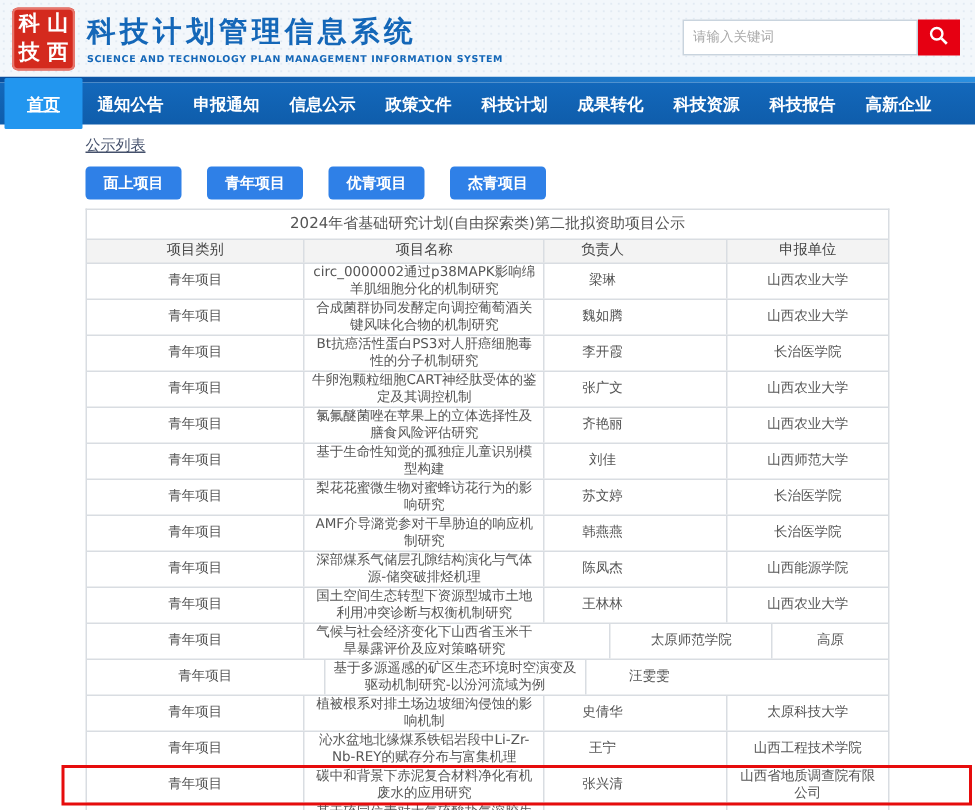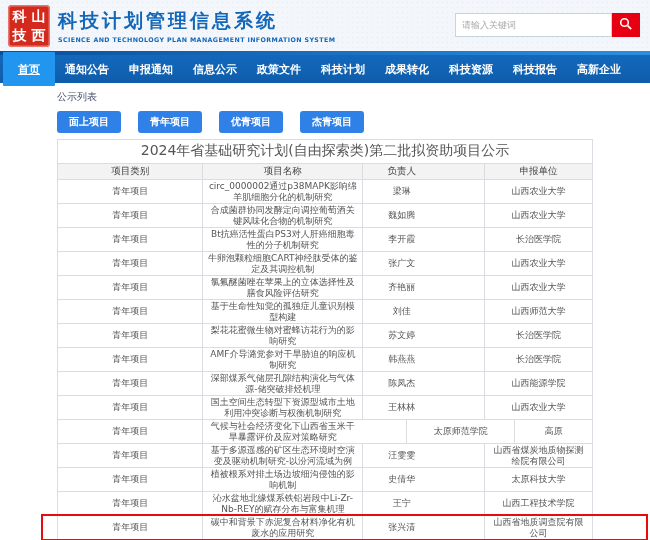--- a/index.html
+++ b/index.html
@@ -29,30 +29,30 @@
   
   .strip { height:4px; background:linear-gradient(to right,#0a4f9e,#2a8fe0); }
   .nav { position:relative; height:28px; background:linear-gradient(to bottom,#1368bb,#0f5dab);
     display:flex; align-items:center; }
   .nav-item { color:#fff; font-size:11px; font-weight:bold; padding:0 10px; height:28px;
     display:flex; align-items:center; cursor:pointer; white-space:nowrap; }
   .nav-item.active { background:#2296ef; height:34px; margin-top:-3px; margin-bottom:-3px;
     padding:0 15px; margin-left:3px; border-radius:1px; z-index:3;text-decoration:underline; }
 
   
-  .breadcrumb { margin:7px 0 0 57px; font-size:10px; color:#44506b; }
+  .breadcrumb { margin:7px 0 0 57px; font-size:10px; color:#44506b;text-decoration:underline; }
   .filters { display:flex; gap:17px; margin:7px 16px 0 57px; }
   .filter-btn { background:#2f80e7; color:#fff; border:none; border-radius:3px;
     font-size:10px; font-weight:bold; padding:4px 12px; cursor:pointer; white-space:nowrap;
     font-family:"DejaVu Sans","Liberation Sans",sans-serif; }
 
   
   .table { width:536px; margin:6px 0 0 57px; border:1px solid #d9dde2; border-bottom:none;
     font-size:9px; color:#555; }
-  .t-title { border-bottom:1px solid #d9dde2; text-align:center; font-size:14px;
+  .t-title { border-bottom:1px solid #d9dde2; text-align:center; font-size:10px;
     color:#555; padding:2px 0 3px; }
   .t-row { display:flex; border-bottom:1px solid #d9dde2; min-height:24px; }
   .t-row.head { background:#f3f3f3; min-height:16px; color:#444; font-size:9.5px; }
   .t-cell { display:flex; align-items:center; justify-content:center; text-align:center;
     padding:1px 4px; line-height:10.5px; }
   .t-cell + .t-cell { border-left:1px solid #d9dde2; }
   .c1 { width:29.5%; } .c2 { width:32.7%; } .c3 { width:15.8%; } .c4 { width:22%;margin-left:44px; }
   .t-row.hl { position:relative; }
   .t-row.hl::after { content:""; position:absolute; left:-17px; right:-56px; top:-2px;
     bottom:-2px; border:2px solid #e60c0c; pointer-events:none; z-index:5; }
@@ -237,21 +237,20 @@
           <div class="t-cell c1">青年项目</div>
           <div class="t-cell c2">气候与社会经济变化下山西省玉米干旱暴露评价及应对策略研究</div>
           <div class="t-cell c4">太原师范学院</div>
           <div class="t-cell c3">高原</div>
         </div>
 
         <div class="t-row">
           <div class="t-cell c1">青年项目</div>
           <div class="t-cell c2">基于多源遥感的矿区生态环境时空演变及驱动机制研究-以汾河流域为例</div>
           <div class="t-cell c3">汪雯雯</div>
-          <div class="t-cell c4">山西省煤炭地质物探测绘院有限公司</div>
         </div>
 
         <div class="t-row">
           <div class="t-cell c1">青年项目</div>
           <div class="t-cell c2">植被根系对排土场边坡细沟侵蚀的影响机制</div>
           <div class="t-cell c3">史倩华</div>
           <div class="t-cell c4">太原科技大学</div>
         </div>
 
         <div class="t-row">

